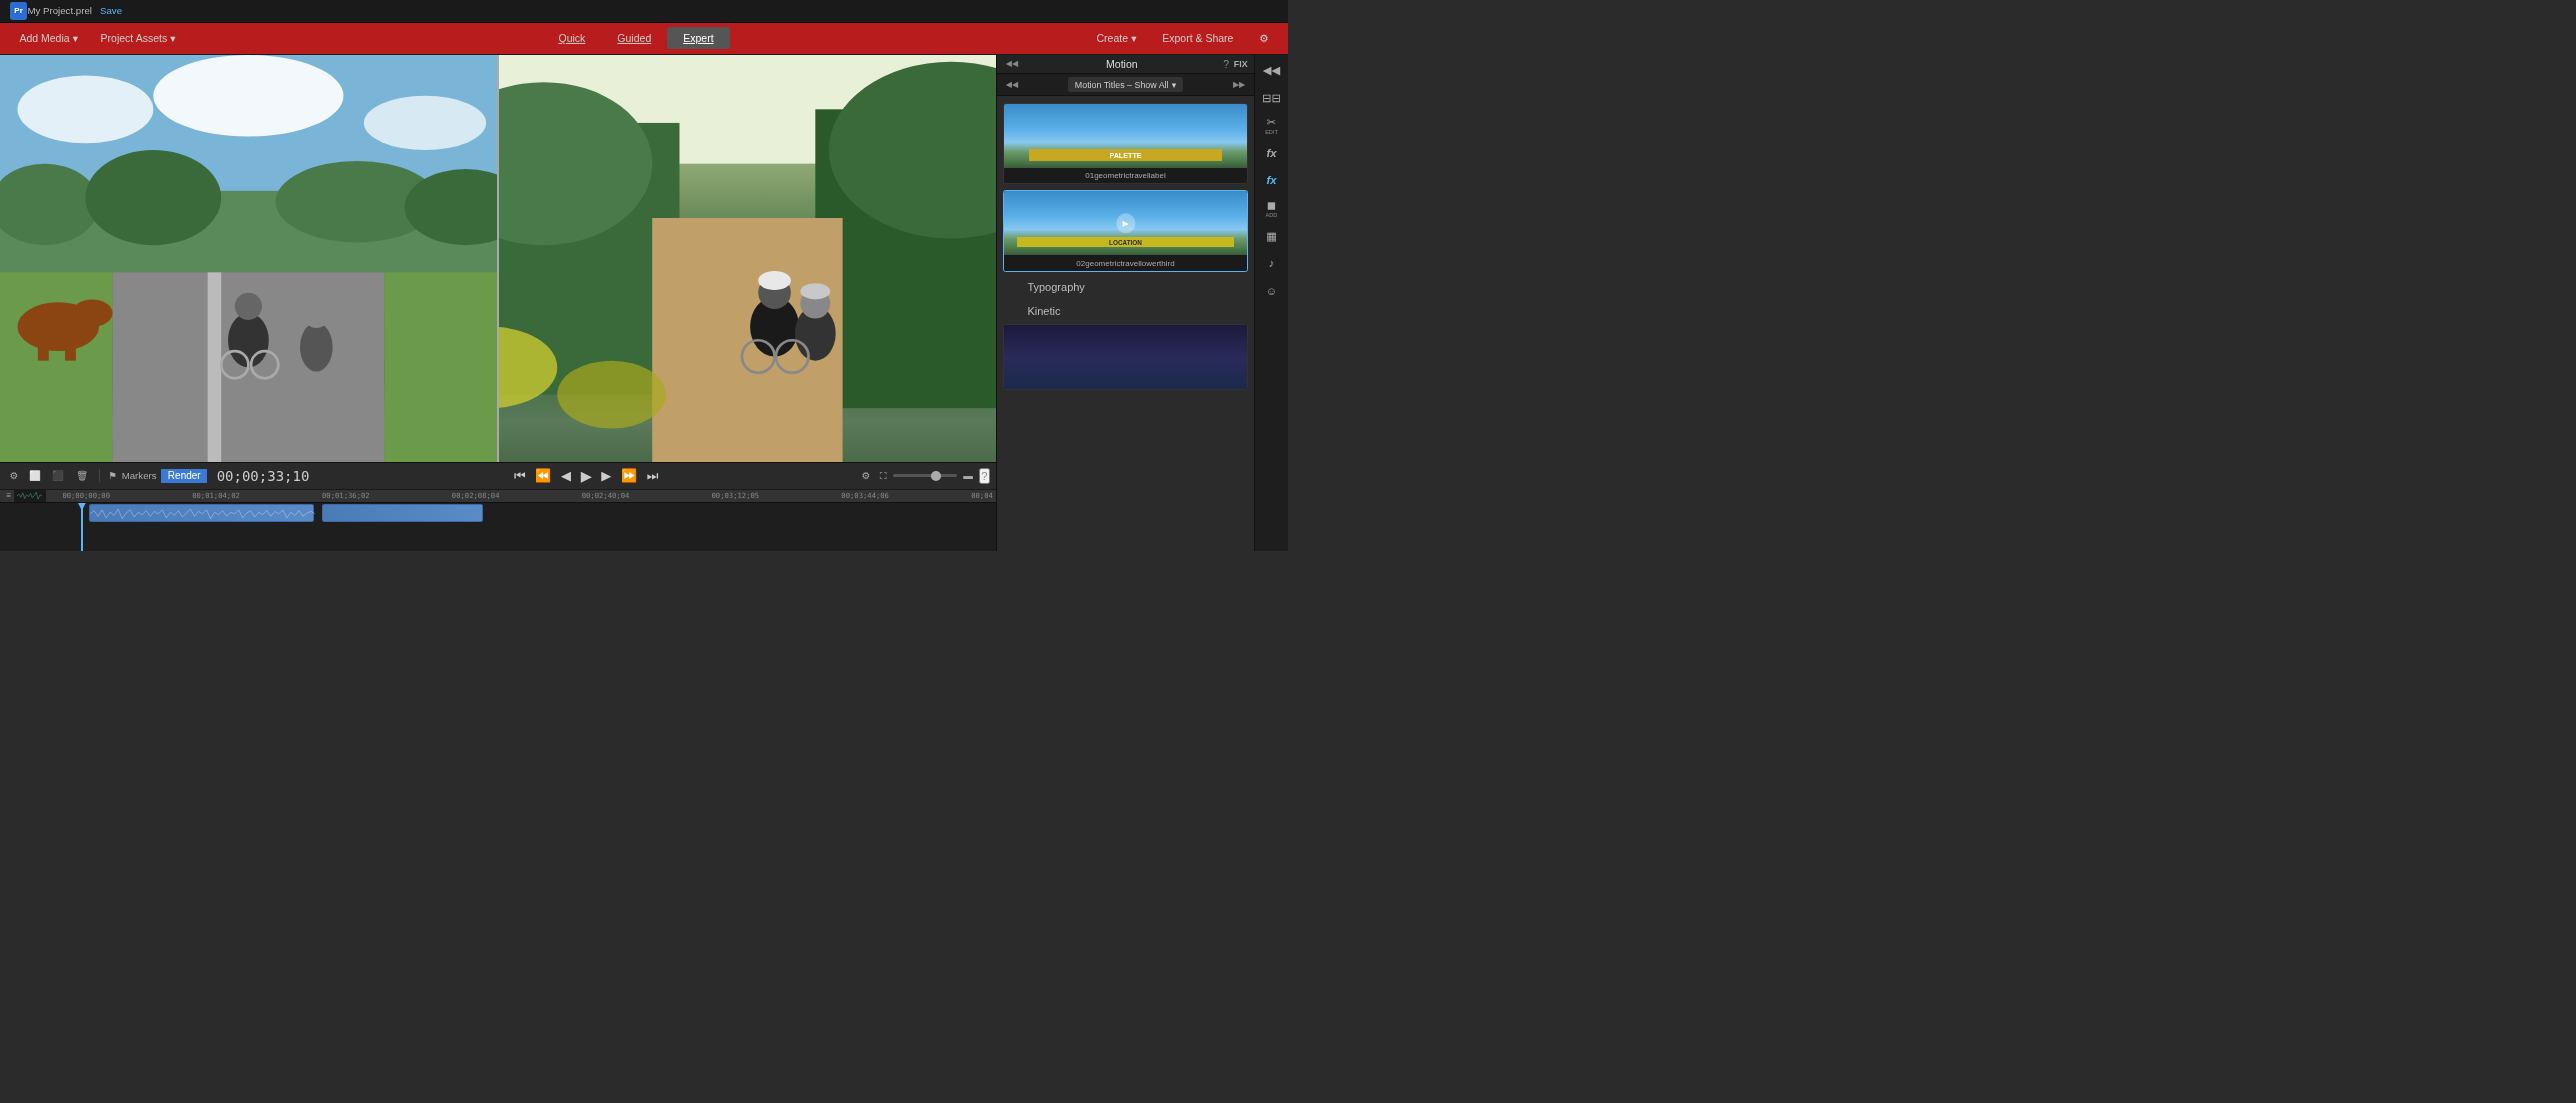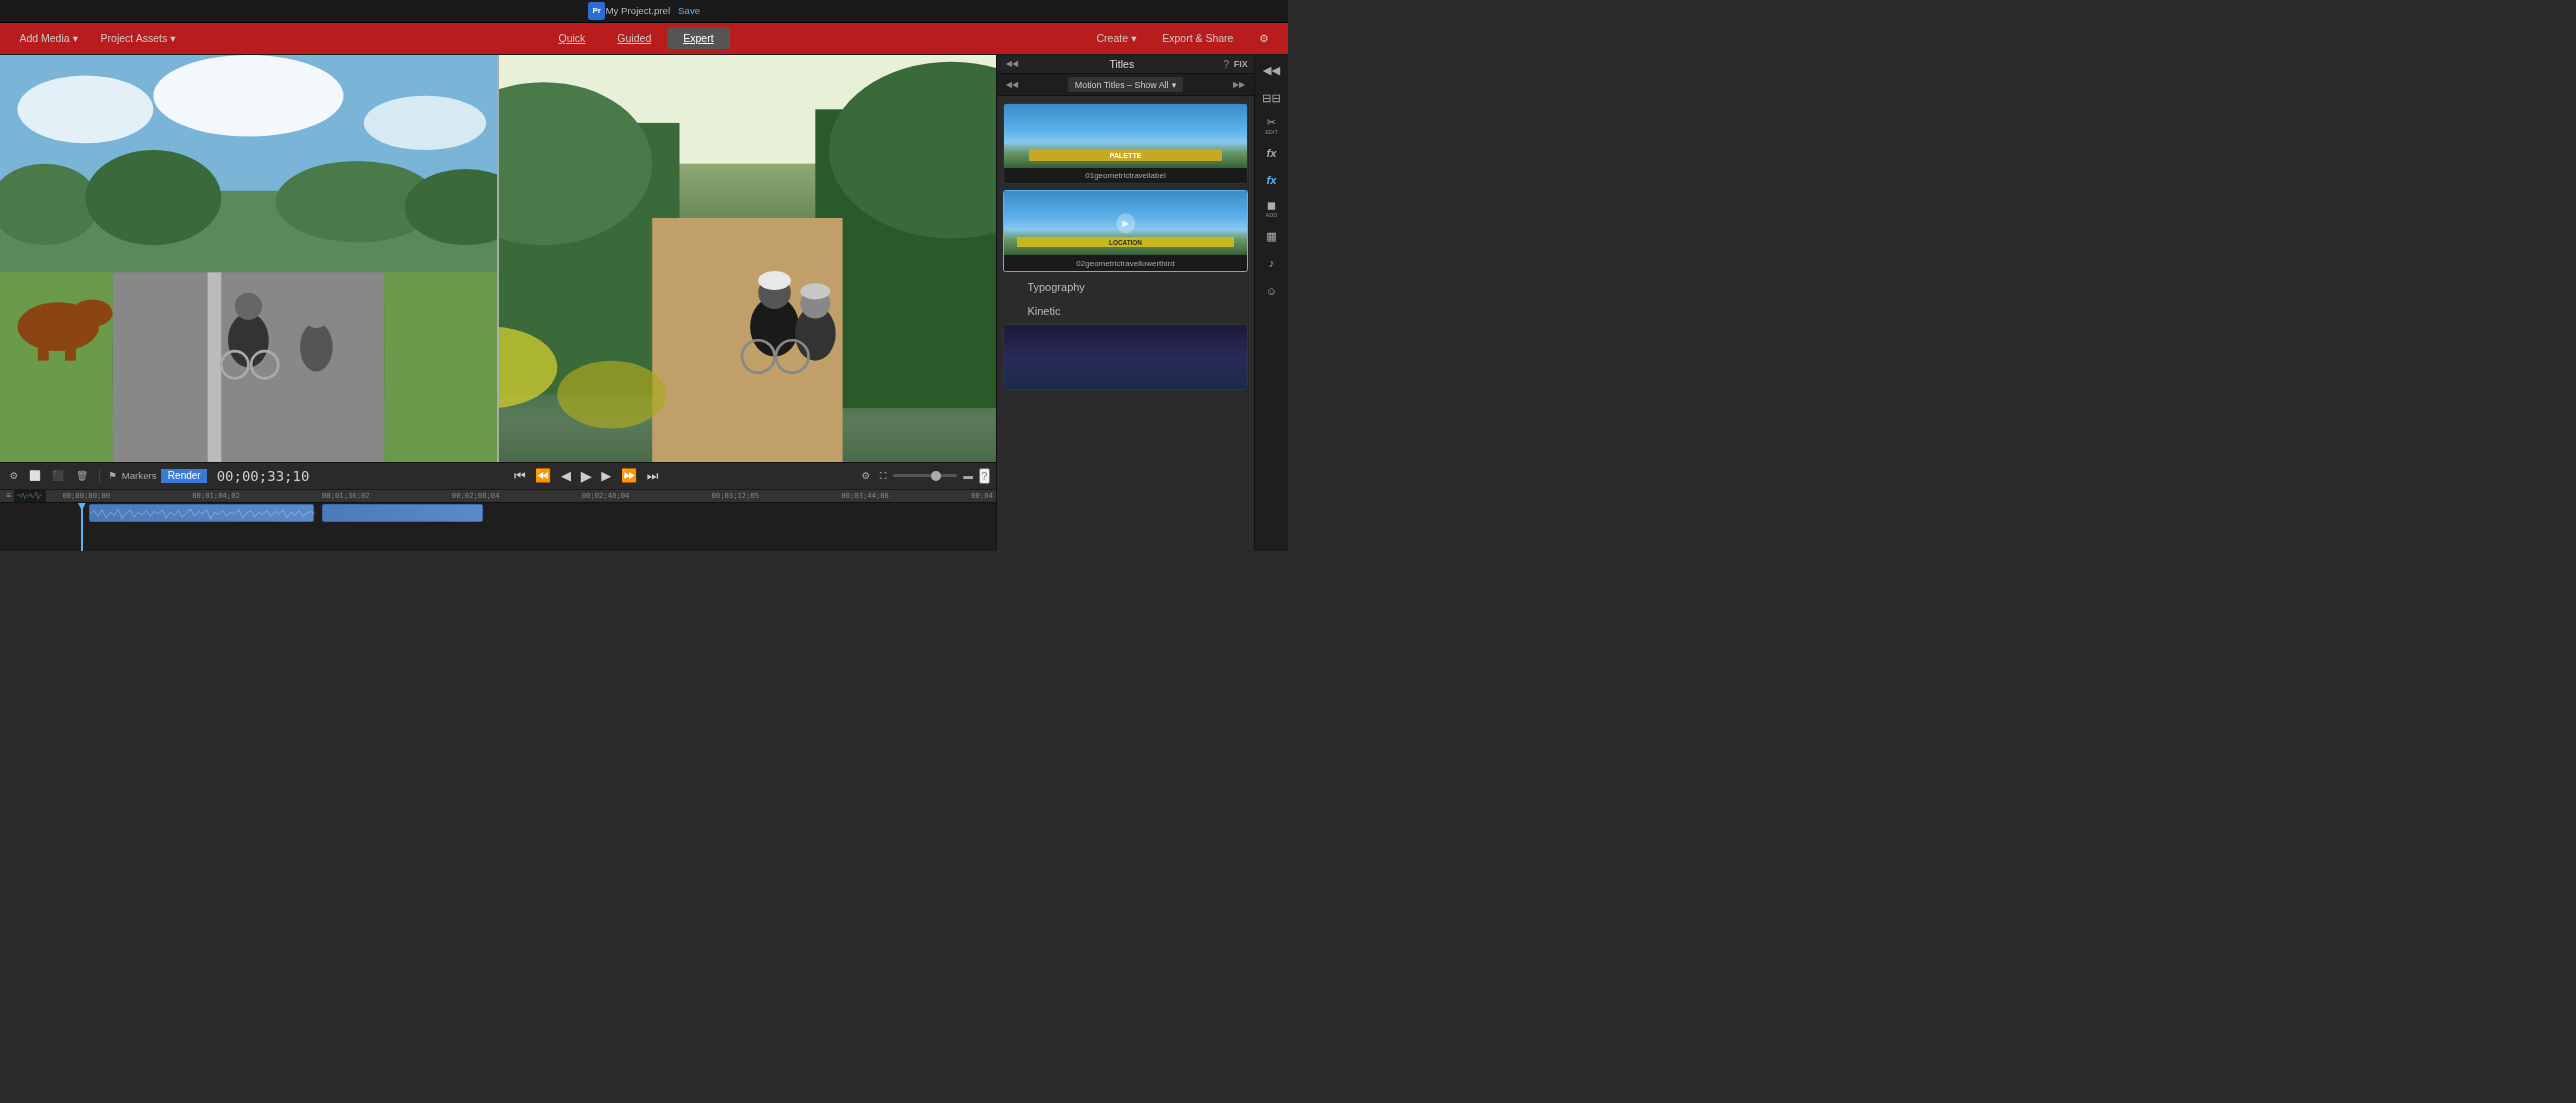--- a/index.html
+++ b/index.html
@@ -1,20 +1,20 @@
 <!DOCTYPE html>
 <html style="font-size:13px"><head>
   <meta charset="utf-8">
   <style>
     * { box-sizing: border-box; margin: 0; padding: 0; }
     body { background: #2b2b2b; color: #ccc; font-family: 'Segoe UI', Arial, sans-serif; font-size: 9.7px; overflow: hidden; width: 1288px; height: 551px; }
 
     
     .top-bar {
-      display: flex; align-items: center; justify-content: center;
+      display: flex; align-items: center; justify-content: flex-start;
       background: #1a1a1a; height: 22.5px; padding: 0 9.7px;
       border-bottom: 0.8px solid #000;
     }
     .top-bar-left { display: flex; align-items: center; gap: 6.4px; }
     .app-logo { width: 17.7px; height: 17.7px; background: #2a6ed4; border-radius: 2.4px; display: flex; align-items: center; justify-content: center; color: #fff; font-size: 8px; font-weight: bold; }
     .top-bar-right { display: flex; align-items: center; gap: 8px; color: #bbb; font-size: 9.7px; }
     .save-btn { color: #5ab4f5; cursor: pointer; }
 
     
     .toolbar {
@@ -440,21 +440,21 @@
       </div>
     </div>
   </div>
 
   <div class="right-panel">
 
     <div class="panel-top">
       <div style="display:flex;align-items:center;gap:3.2px;">
         <button class="scroll-arrow">◀◀</button>
       </div>
-      <span class="panel-title">Titles</span>
+      <span class="panel-title">Motion</span>
       <div style="display:flex;align-items:center;gap:4.8px;">
         <button style="background:none;border:none;color:#888;cursor:pointer;font-size:10.5px;">?</button>
         <button style="background:none;border:none;color:#aaa;cursor:pointer;font-size:8.9px;font-weight:bold;">FIX</button>
       </div>
     </div>
 
     <div class="panel-header">
       <button class="scroll-arrow">◀◀</button>
       <button class="motion-titles-dropdown">
         <span>Motion Titles – Show All</span>

